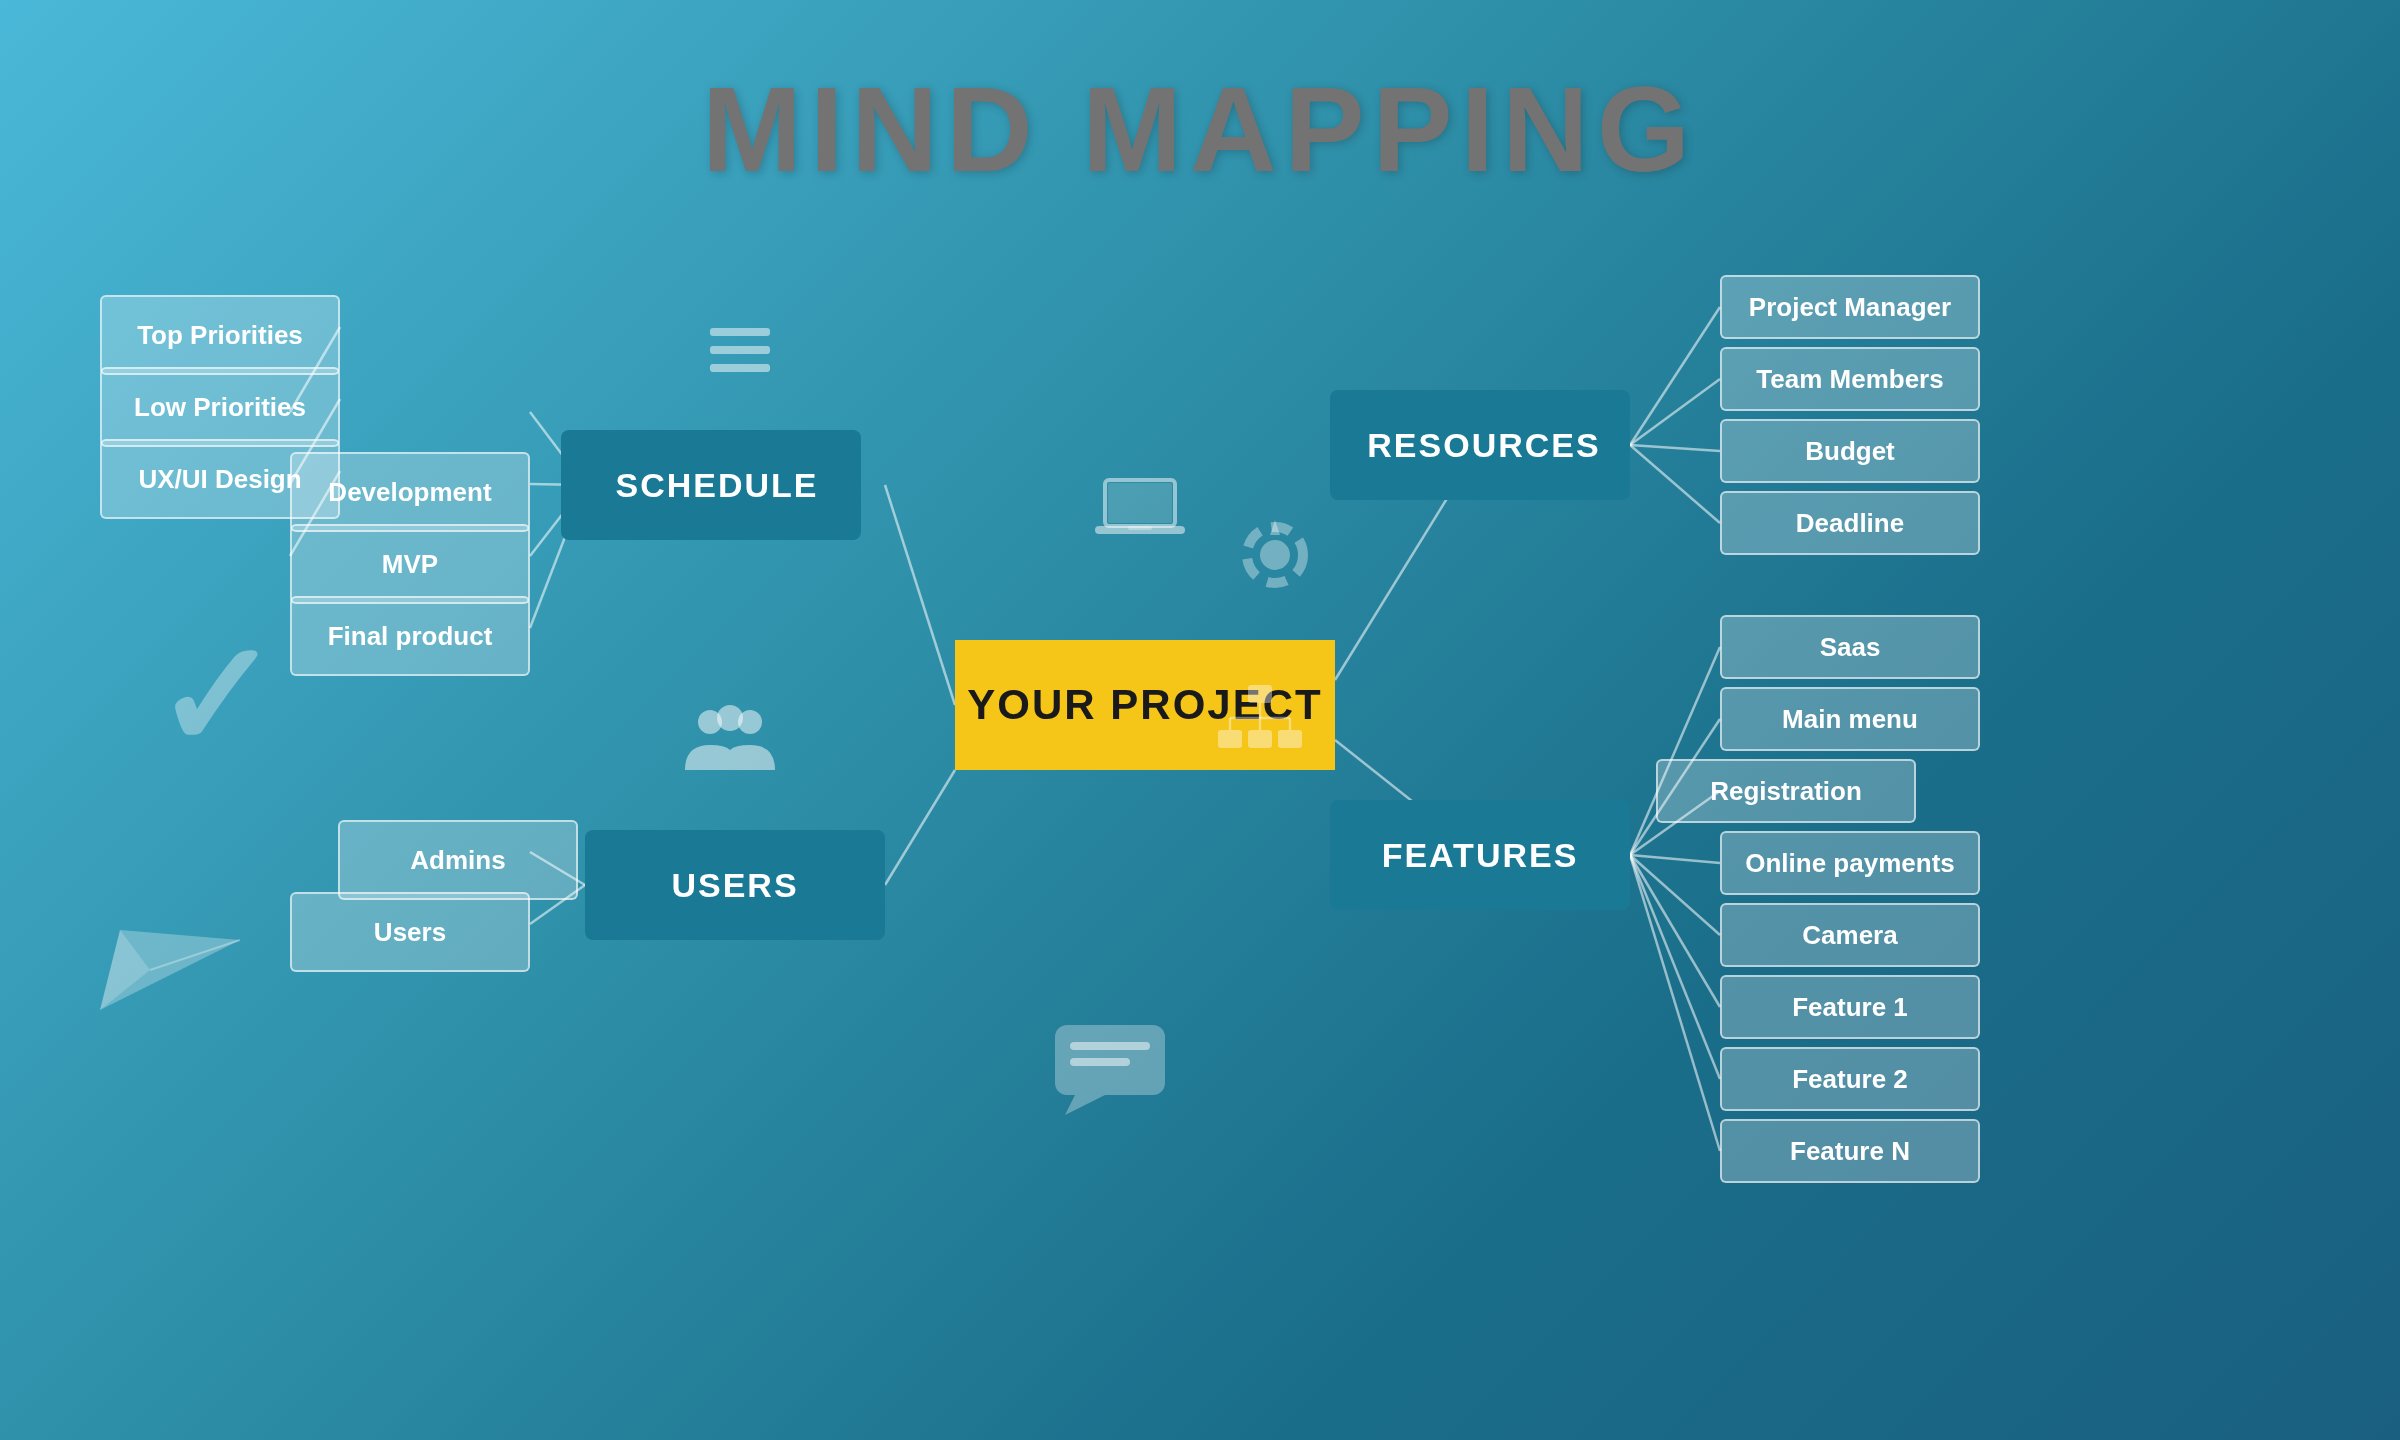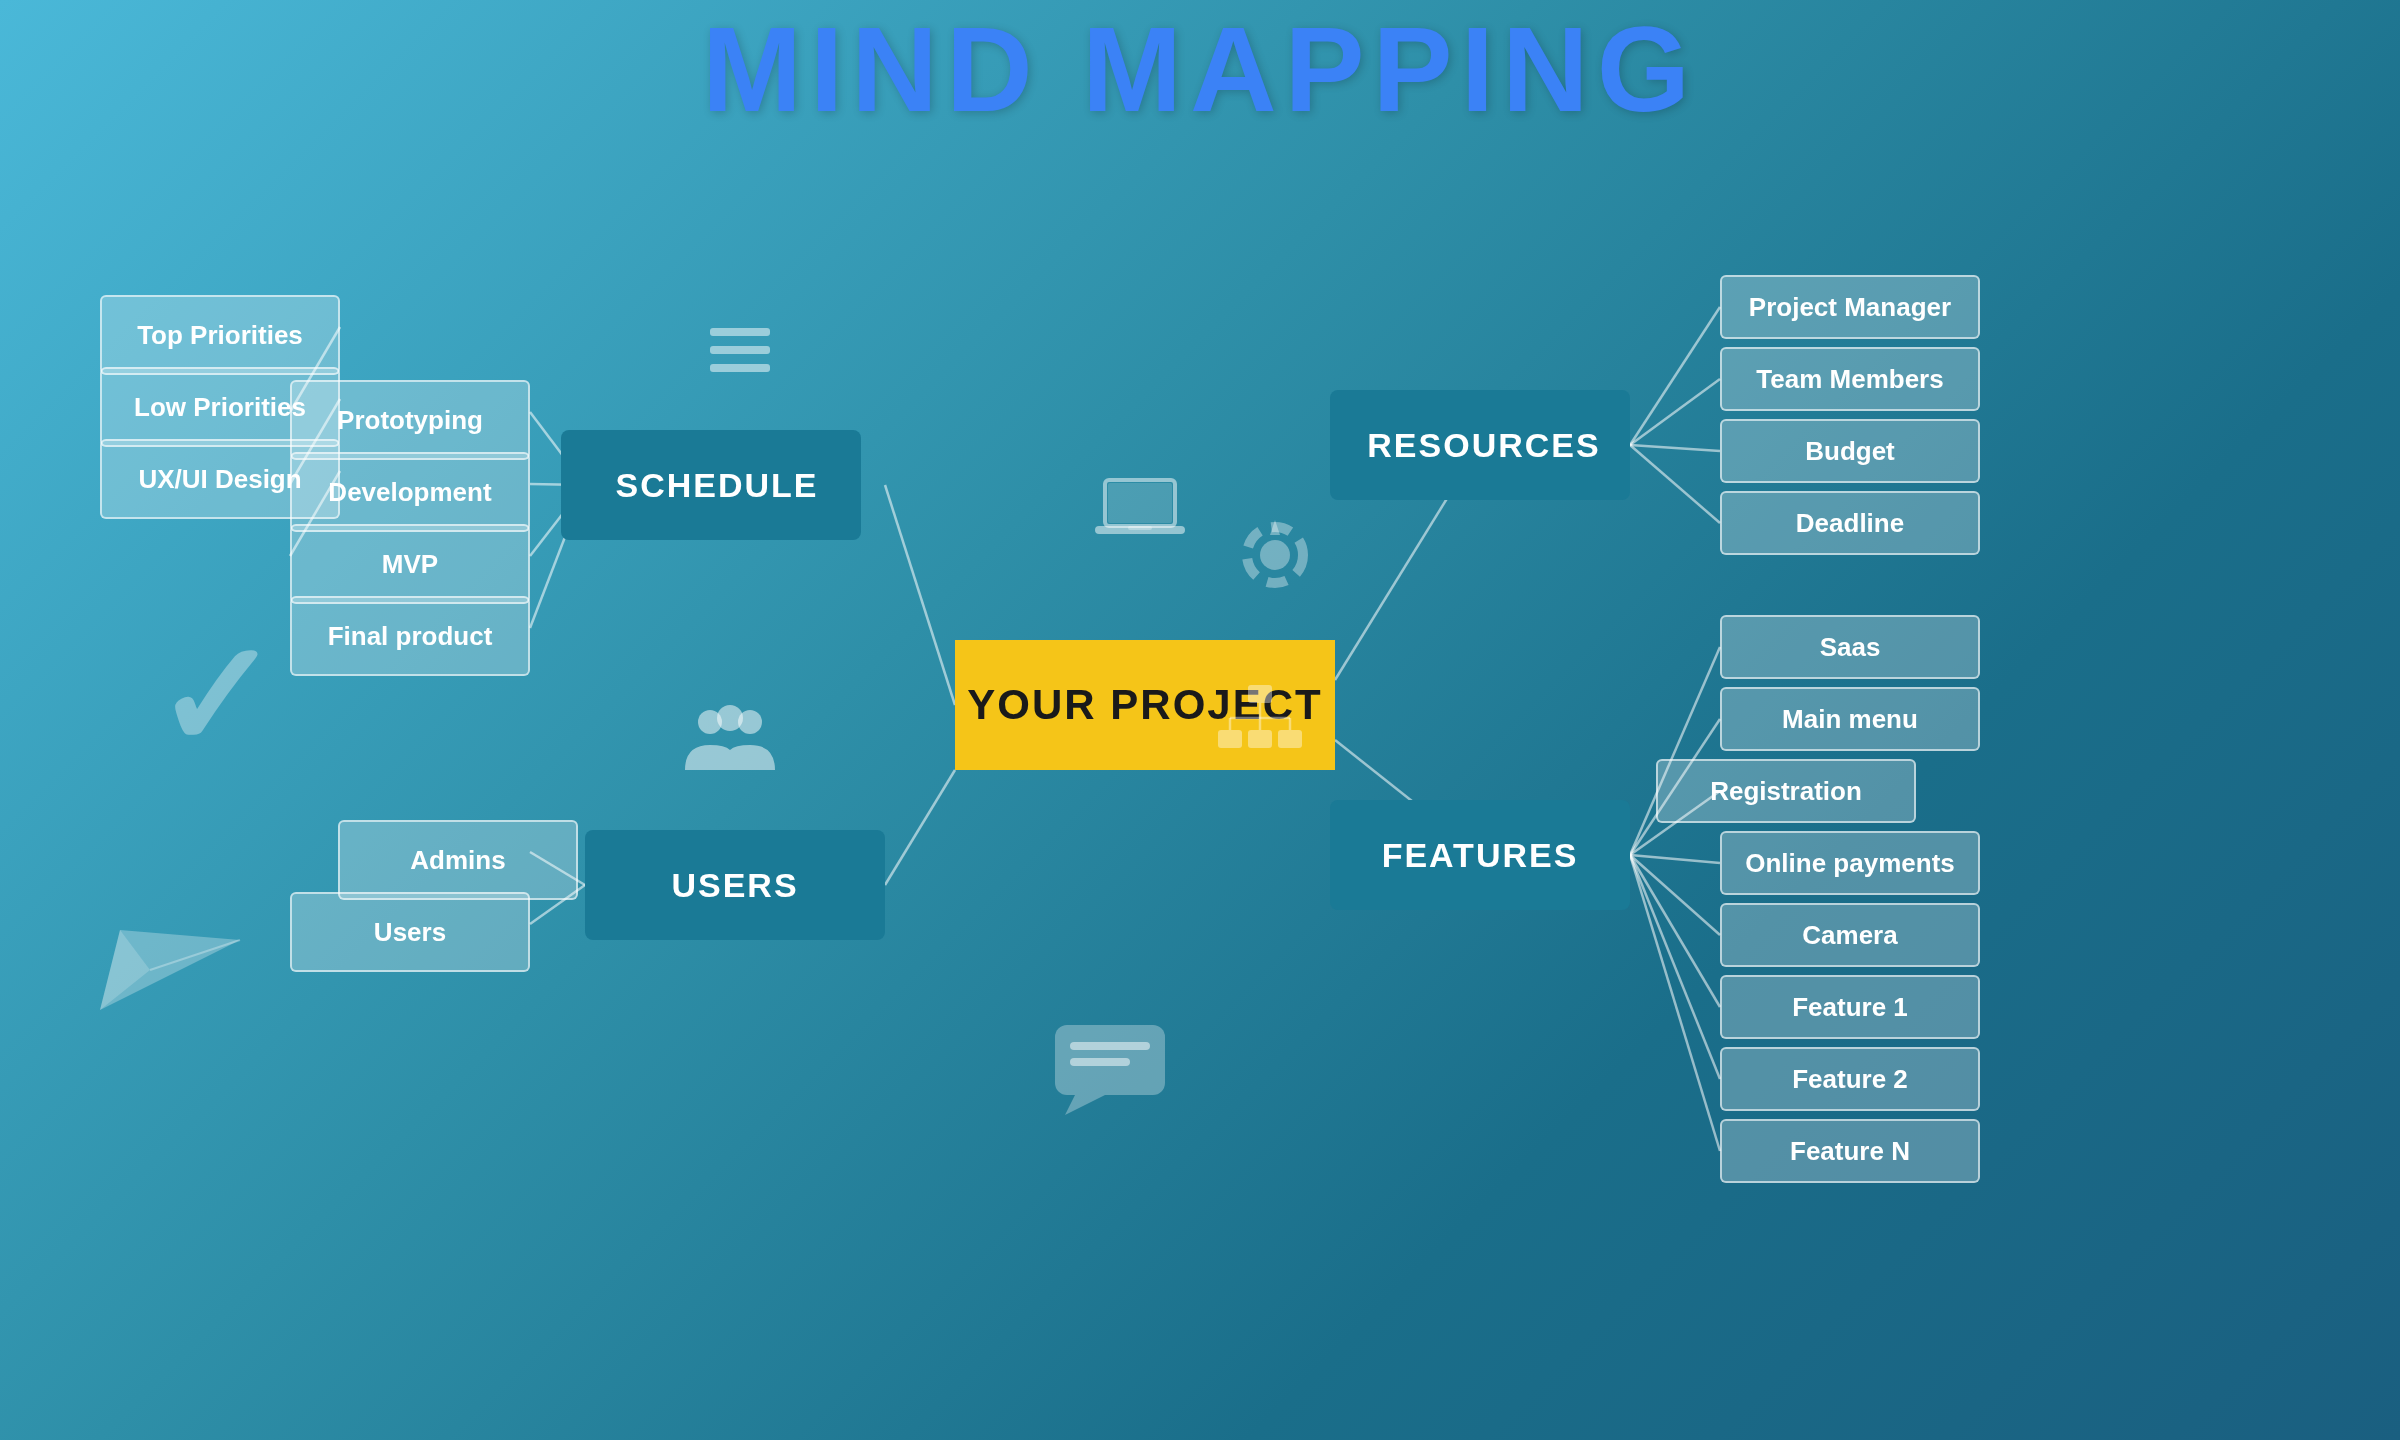--- a/index.html
+++ b/index.html
@@ -8,24 +8,25 @@
       width: 2400px;
       height: 1440px;
       overflow: hidden;
       font-family: 'Arial', sans-serif;
       background: linear-gradient(135deg, #4ab8d8 0%, #2e8fa8 40%, #1a6e8a 70%, #1a5f80 100%);
       position: relative;
     }
 
     .title {
       text-align: center;
-      color: #3b82f6;
+      color: #737373;
       font-size: 120px;
       font-weight: 900;
       letter-spacing: 8px;
+      padding-top: 60px;
       text-shadow: 2px 2px 10px rgba(0,0,0,0.2);
     }
 
     .mind-map-container {
       position: absolute;
       top: 0; left: 0;
       width: 2400px;
       height: 1440px;
     }
 
@@ -147,21 +148,20 @@
   <div class="node-box node-main" style="left: 955px; top: 640px;">YOUR PROJECT</div>
 
   <div class="node-box node-primary" style="left: 561px; top: 430px; padding-left: 12px;">SCHEDULE</div>
 
   <div class="node-box node-primary" style="left: 585px; top: 830px;">USERS</div>
 
   <div class="node-box node-primary" style="left: 1330px; top: 390px; padding-left: 8px;">RESOURCES</div>
 
   <div class="node-box node-primary" style="left: 1330px; top: 800px;">FEATURES</div>
 
-  <div class="node-box node-secondary" style="left: 290px; top: 380px;">Prototyping</div>
   <div class="node-box node-secondary" style="left: 290px; top: 452px;">Development</div>
   <div class="node-box node-secondary" style="left: 290px; top: 524px; text-align: right;">MVP</div>
   <div class="node-box node-secondary" style="left: 290px; top: 596px;">Final product</div>
 
   <div class="node-box node-secondary" style="left: 100px; top: 295px;">Top Priorities</div>
   <div class="node-box node-secondary" style="left: 100px; top: 367px;">Low Priorities</div>
   <div class="node-box node-secondary" style="left: 100px; top: 439px;">UX/UI Design</div>
 
   <div class="node-box node-secondary" style="left: 290px; top: 820px; margin-left: 48px;">Admins</div>
   <div class="node-box node-secondary" style="left: 290px; top: 892px;">Users</div>

